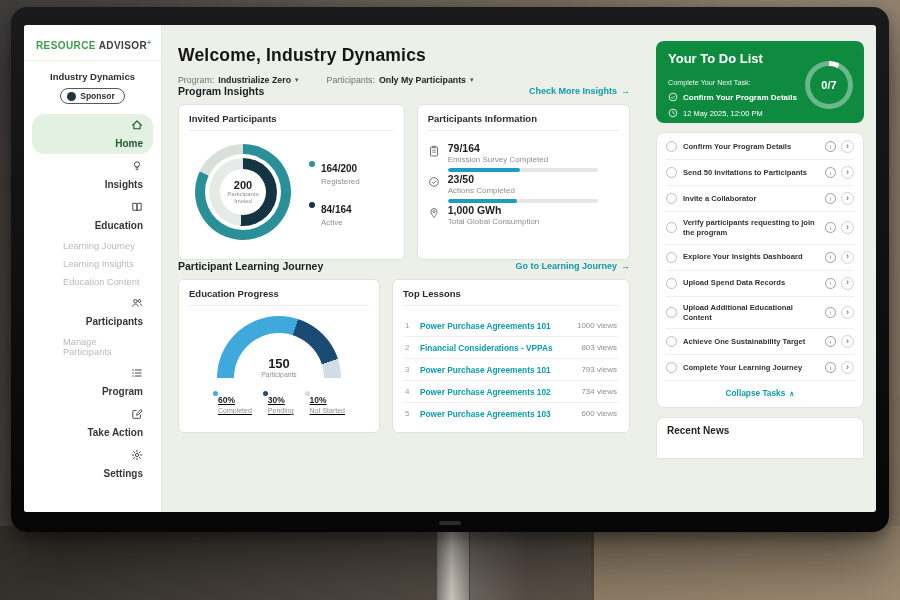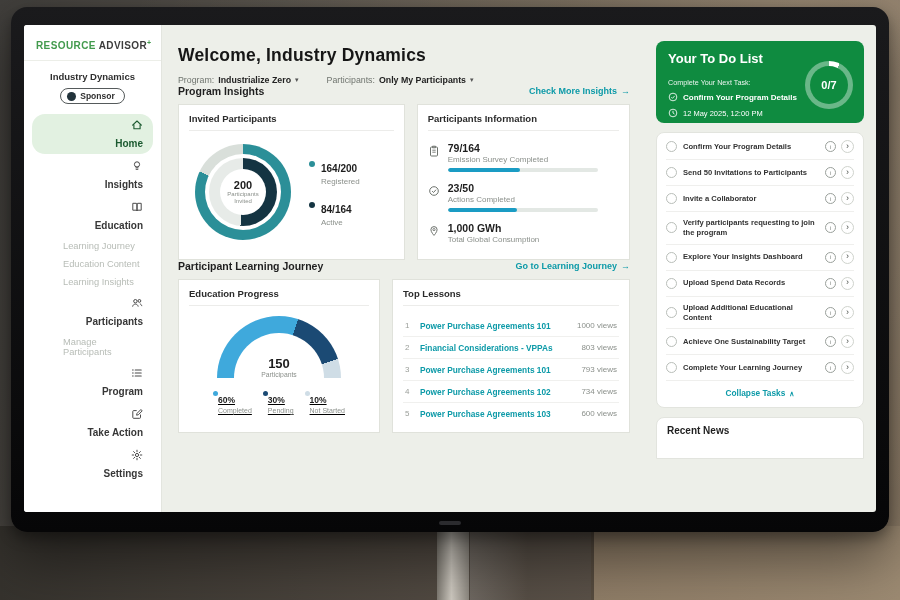--- a/index.html
+++ b/index.html
@@ -46,21 +46,21 @@
   .welcome{font-size:17.5px;font-weight:bold;color:#161616;margin:8px 0 0;letter-spacing:0.2px;}
   .filters{display:flex;gap:28px;margin-top:9px;font-size:8.8px;color:#70756f;align-items:center;}
   .filter{display:flex;align-items:center;}
   .filter .val{font-weight:bold;color:#222;margin-left:4px;}
   .caret{font-size:7px;color:#555;margin-left:4px;}
   .secrow{display:flex;justify-content:space-between;align-items:center;}
   .sec-title{font-size:10.5px;font-weight:bold;color:#1f1f1f;}
   .sec-link{font-size:9px;font-weight:bold;color:#0d9aa8;cursor:pointer;}
   .sec-link .arr{margin-left:4px;}
   .cards{display:flex;gap:12px;margin-top:7px;}
-  .card{background:#fff;border:1px solid #e0e2db;border-radius:0;padding:8px 10px;box-sizing:border-box;}
+  .card{background:#fff;border:1px solid #e0e2db;border-radius:6px;padding:8px 10px;box-sizing:border-box;}
   .card-title{font-size:9.5px;font-weight:bold;color:#2b2b2b;padding-bottom:6px;border-bottom:1px solid #ececea;margin-bottom:9px;}
   .row1 .card{min-height:156px;}
   .row2 .card{min-height:150px;}
   .card-invited{flex:1.07;}
   .card-info{flex:1;}
   .card-edu{width:202px;flex-shrink:0;}
   .card-lessons{flex:1;}
 
   .invited-body{display:flex;align-items:center;gap:18px;padding:4px 2px 0 6px;}
   .donut-wrap{position:relative;width:96px;height:96px;flex-shrink:0;}
@@ -70,21 +70,21 @@
   .donut-hole{position:absolute;inset:25px;border-radius:50%;background:#fff;display:flex;flex-direction:column;
     align-items:center;justify-content:center;text-align:center;}
   .donut-val{font-size:11px;font-weight:bold;color:#1d1d1d;}
   .donut-lab{font-size:6px;color:#8b908b;line-height:1.25;width:40px;}
   .leg{display:flex;flex-direction:column;gap:13px;}
   .leg-item{display:flex;gap:6px;}
   .leg-dot{width:6px;height:6px;border-radius:50%;margin-top:3px;flex-shrink:0;}
   .leg-val{font-size:10px;font-weight:bold;color:#1d1d1d;}
   .leg-lab{font-size:8px;color:#8b908b;margin-top:1px;}
 
-  .stats{display:flex;flex-direction:column;gap:10px;padding-top:2px;}
+  .stats{display:flex;flex-direction:column;gap:1px;padding-top:2px;}
   .stat{display:flex;gap:8px;}
   .stat-icon{width:12px;height:12px;color:#6d726d;flex-shrink:0;margin-top:1px;}
   .stat-val{font-size:10.5px;font-weight:bold;color:#1d1d1d;}
   .stat-lab{font-size:8px;color:#8b908b;margin-top:1px;}
   .bar{width:150px;height:4px;background:#e3e8e4;border-radius:2px;margin-top:4px;overflow:hidden;}
   .bar-fill{height:100%;border-radius:2px;}
 
   .gauge-wrap{position:relative;width:124px;height:62px;margin:10px auto 0;overflow:hidden;}
   .gauge{position:absolute;top:0;left:0;width:124px;height:124px;border-radius:50%;}
   .gauge-hole{position:absolute;top:17px;left:17px;width:90px;height:90px;border-radius:50%;background:#fff;}
@@ -172,22 +172,22 @@
           </li>
           <li class="nav-item">
             <span class="nav-icon">
                 <svg viewBox="0 0 12 12" width="12" height="12">
                   <path d="M1.8 2.3h3.3c.5 0 .9.3.9.7v6.9c0-.4-.4-.7-.9-.7H1.8zM10.2 2.3H6.9c-.5 0-.9.3-.9.7v6.9c0-.4.4-.7.9-.7h3.3z" fill="none" stroke="currentColor" stroke-width="1" stroke-linejoin="round"></path>
                 </svg>
               </span>
             <span>Education</span>
           </li>
           <li class="nav-sub"><span>Learning Journey</span></li>
+          <li class="nav-sub"><span>Learning Insights</span></li>
           <li class="nav-sub"><span>Education Content</span></li>
-          <li class="nav-sub"><span>Learning Insights</span></li>
           <li class="nav-item">
             <span class="nav-icon">
                 <svg viewBox="0 0 12 12" width="12" height="12">
                   <circle cx="4.4" cy="4.2" r="1.7" fill="none" stroke="currentColor" stroke-width="1"></circle>
                   <path d="M1.6 9.6c.3-1.6 1.4-2.5 2.8-2.5s2.5.9 2.8 2.5" fill="none" stroke="currentColor" stroke-width="1"></path>
                   <circle cx="8.4" cy="3.9" r="1.4" fill="none" stroke="currentColor" stroke-width="1"></circle>
                   <path d="M8.9 6.9c1 .2 1.7 1 1.9 2.2" fill="none" stroke="currentColor" stroke-width="1"></path>
                 </svg>
               </span>
             <span>Participants</span>

